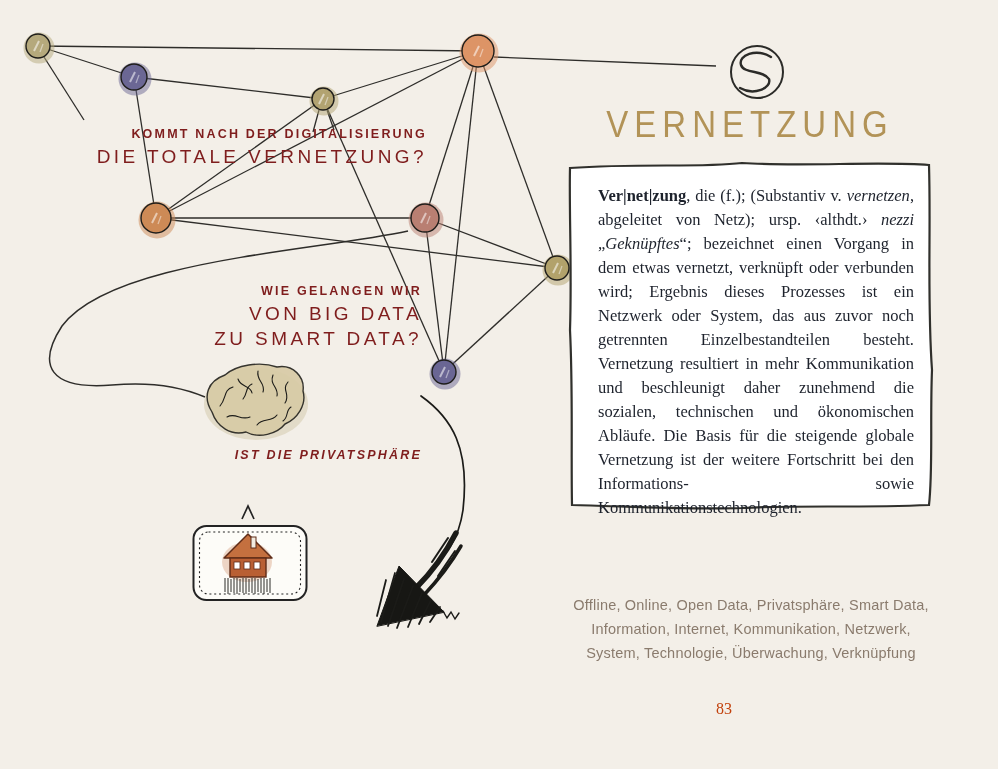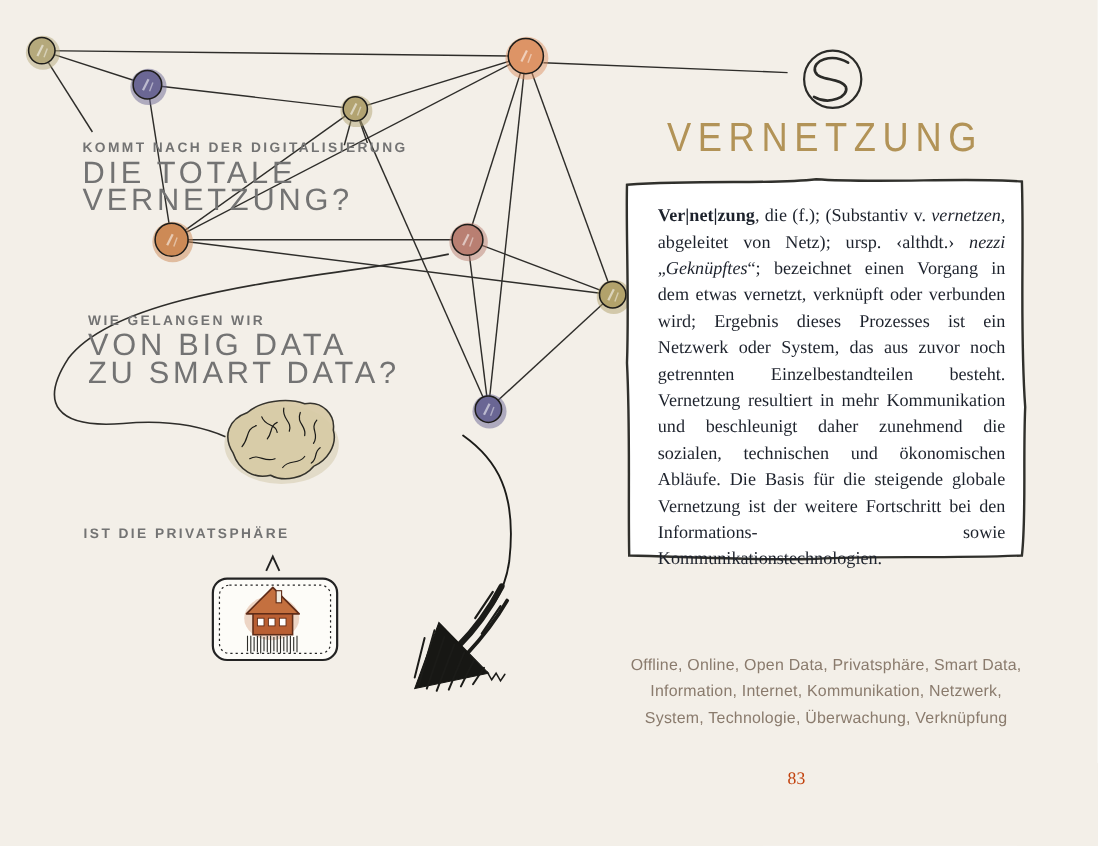--- a/index.html
+++ b/index.html
@@ -14,26 +14,26 @@
   .curve { stroke:#2e2d2a; stroke-width:1.5; fill:none; }
   .node-core { stroke:#1e1d1a; stroke-width:1.4; }
   .sketch { stroke:#1b1b18; fill:none; stroke-linecap:round; }
 
   .title {
     position:absolute; left:560px; top:106px; width:380px;
     text-align:center; font-size:33px; letter-spacing:6px;
     color:#b29357; font-weight:400; transform:scaleY(1.12);
   }
 
-  .q { position:absolute; text-align:left; color:#737373; }
+  .q { position:absolute; text-align:right; color:#7f1d1d; }
   .q .qs { font-size:12.5px; letter-spacing:2.2px; font-weight:700; margin-bottom:3px; }
-  .q .ql { font-size:28px; letter-spacing:3.4px; font-weight:400; line-height:25px; }
+  .q .ql { font-size:19px; letter-spacing:3.4px; font-weight:400; line-height:25px; }
   .q1 { left:75px;  top:127px; width:352px; }
   .q2 { left:80px;  top:284px; width:342px; }
-  .q3 { left:76px;  top:478px; width:346px; }
+  .q3 { left:76px;  top:448px; width:346px;font-style:italic; }
   .q4 { left:80px;  top:630px; width:340px; }
 
   .deftext {
     position:absolute; left:598px; top:184px; width:316px;
     font-family:"Liberation Serif", serif;
     font-size:16.5px; line-height:24px; color:#1d222c; text-align:justify;
   }
   .deftext .b { font-weight:bold; }
   .deftext .i { font-style:italic; }
 

